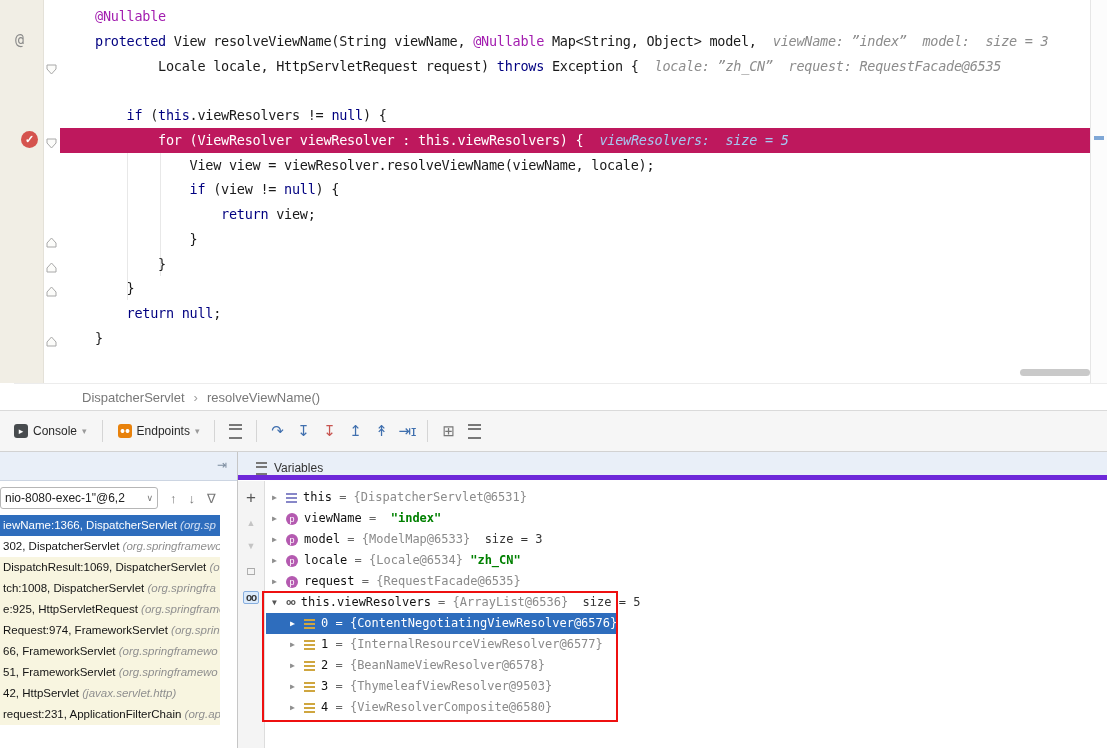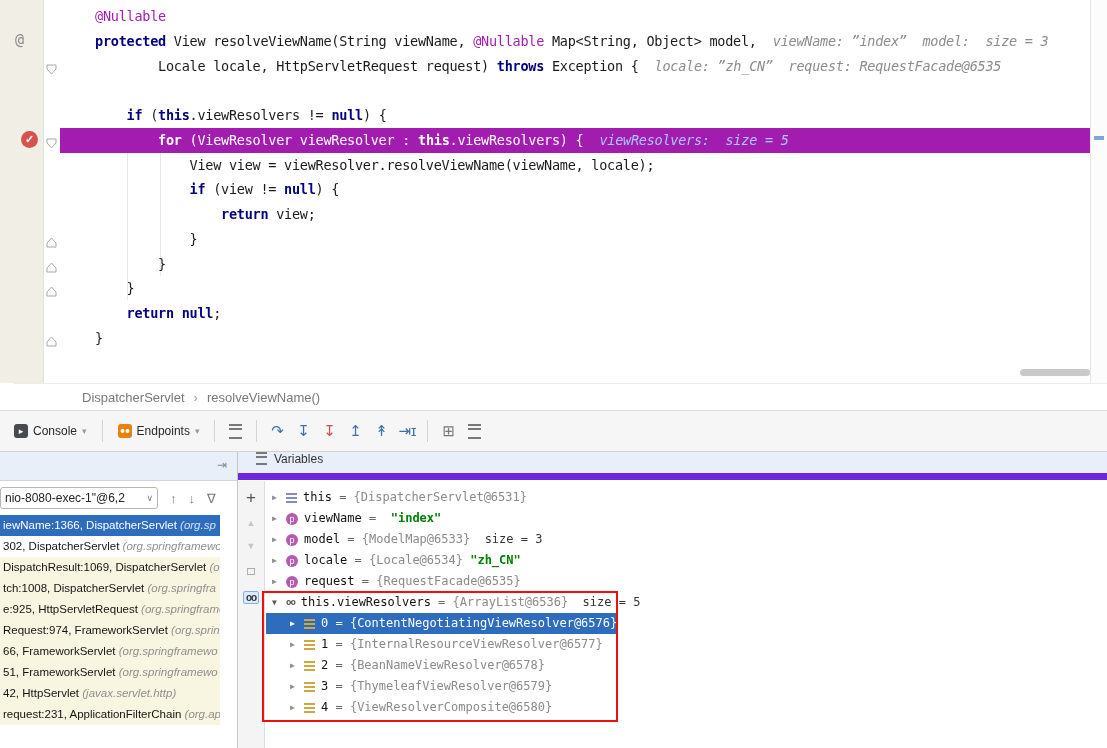--- a/index.html
+++ b/index.html
@@ -9,22 +9,22 @@
   
   #editor{position:absolute;left:0;top:0;width:1107px;height:383px;background:#fff}
   #gutterA{position:absolute;left:0;top:0;width:43px;height:383px;background:#f1eee5;border-right:1px solid #e4e1d8}
   #atIcon{position:absolute;left:15px;top:31px;font-size:15px;color:#8a8a8a;font-family:"DejaVu Sans Mono",monospace}
   #bp{position:absolute;left:21px;top:131px;width:17px;height:17px;border-radius:50%;background:#d5534e;
       color:#fff;font-size:11px;line-height:17px;text-align:center;font-weight:bold}
   .iguide{position:absolute;width:1px;background:#e8e8e8}
   #codeLayer{position:absolute;left:0;top:4px;width:1090px}
   .code-line{height:24.75px;line-height:24.75px;white-space:pre;font-family:"DejaVu Sans Mono",monospace;
              font-size:13.5px;letter-spacing:-0.25px;margin-left:60px;padding-left:35px;width:995px}
-  .code-line.exec{background:#a21caf}
-  .tok-kw{color:#000080;font-weight:bold}
+  .code-line.exec{background:#be185d}
+  .tok-kw{color:#000080;font-weight:normal}
   .tok-ann{color:#a21caf}
   .tok-pl{color:#1a1a1a}
   .hint{color:#8c8c8c;font-style:italic;margin-left:16px}
   .exec span{color:#fff !important}
   .exec .hint{color:#a5c8f0 !important}
   .fold{position:absolute;left:46px;width:11px;height:11px}
   #vScroll{position:absolute;right:0;top:0;width:16px;height:383px;background:#fcfcfc;border-left:1px solid #e6e6e6}
   #execTick{position:absolute;left:3px;top:136px;width:10px;height:4px;background:#7fa7d6}
   #hScroll{position:absolute;left:1020px;top:369px;width:70px;height:7px;border-radius:4px;background:#c9c9c9}
 
@@ -53,22 +53,22 @@
   .dicon.gray{color:#777}
   .icon-burger{width:13px;height:11px;border-top:2px solid #787878;border-bottom:2px solid #787878;
                position:relative;margin:0 7px;flex:none}
   .icon-burger::after{content:"";position:absolute;left:0;right:0;top:2.5px;height:2px;background:#787878}
   .icon-burger.small{width:11px;height:9px;margin:0}
   .icon-burger.small::after{top:1.5px}
 
   
   #lheader{position:absolute;left:0;top:452px;width:237px;height:28px;background:#e9eff8;border-bottom:1px solid #ccd5e2}
   #lheader .pin{position:absolute;right:10px;top:6px;color:#7d8da0;font-size:12px}
-  #rheader{position:absolute;left:238px;top:452px;width:869px;height:28px;background:#e9eff8;border-bottom:7px solid #6d28d9;
-           display:flex;align-items:flex-start;gap:7px;padding-left:18px;font-size:12px;color:#333;box-sizing:border-box}
+  #rheader{position:absolute;left:238px;top:452px;width:869px;height:28px;background:#e9eff8;border-bottom:5px solid #6d28d9;
+           display:flex;align-items:flex-end;gap:7px;padding-left:18px;font-size:12px;color:#333;box-sizing:border-box}
   .vdivider{position:absolute;left:237px;top:452px;width:1px;height:296px;background:#c6c6c6;z-index:5}
 
   
   #framesPanel{position:absolute;left:0;top:481px;width:237px;height:267px;background:#fff;overflow:hidden}
   #threadRow{position:absolute;left:0;top:6px;width:237px;height:22px;display:flex;align-items:center;gap:12px}
   .combo{width:158px;height:22px;background:#fff;border:1px solid #b6b6b6;border-radius:3px;font-size:12px;
          display:flex;align-items:center;justify-content:space-between;padding:0 4px;color:#222;
          overflow:hidden;white-space:nowrap;box-sizing:border-box;flex:none}
   .combo-text{overflow:hidden;white-space:nowrap}
   .caret{color:#777;font-size:9px;flex:none;margin-left:2px}
@@ -248,19 +248,19 @@
   <div id="varsPanel">
       <div class="vrow"><span class="chev">▶</span><span class="vicon bars-purple"></span><span class="vname">this</span><span class="veq"> = </span><span class="vval">{DispatcherServlet@6531}</span></div>
       <div class="vrow"><span class="chev">▶</span><span class="vicon param">p</span><span class="vname">viewName</span><span class="veq"> = </span><span class="vstr"> "index"</span></div>
       <div class="vrow"><span class="chev">▶</span><span class="vicon param">p</span><span class="vname">model</span><span class="veq"> = </span><span class="vval">{ModelMap@6533}</span><span class="vsize">  size = 3</span></div>
       <div class="vrow"><span class="chev">▶</span><span class="vicon param">p</span><span class="vname">locale</span><span class="veq"> = </span><span class="vval">{Locale@6534}</span><span class="vstr"> "zh_CN"</span></div>
       <div class="vrow"><span class="chev">▶</span><span class="vicon param">p</span><span class="vname">request</span><span class="veq"> = </span><span class="vval">{RequestFacade@6535}</span></div>
       <div class="vrow"><span class="chev exp">▼</span><span class="vicon watch">oo</span><span class="vname">this.viewResolvers</span><span class="veq"> = </span><span class="vval">{ArrayList@6536}</span><span class="vsize">  size = 5</span></div>
       <div class="vrow child sel"><span class="chev">▶</span><span class="vicon bars-yellow"></span><span class="vname">0</span><span class="veq"> = </span><span class="vval">{ContentNegotiatingViewResolver@6576}</span></div>
       <div class="vrow child"><span class="chev">▶</span><span class="vicon bars-yellow"></span><span class="vname">1</span><span class="veq"> = </span><span class="vval">{InternalResourceViewResolver@6577}</span></div>
       <div class="vrow child"><span class="chev">▶</span><span class="vicon bars-yellow"></span><span class="vname">2</span><span class="veq"> = </span><span class="vval">{BeanNameViewResolver@6578}</span></div>
-      <div class="vrow child"><span class="chev">▶</span><span class="vicon bars-yellow"></span><span class="vname">3</span><span class="veq"> = </span><span class="vval">{ThymeleafViewResolver@6579}</span></div>
+      <div class="vrow child"><span class="chev">▶</span><span class="vicon bars-yellow"></span><span class="vname">3</span><span class="veq"> = </span><span class="vval">{ThymeleafViewResolver@9503}</span></div>
       <div class="vrow child"><span class="chev">▶</span><span class="vicon bars-yellow"></span><span class="vname">4</span><span class="veq"> = </span><span class="vval">{ViewResolverComposite@6580}</span></div>
     </div>
 
   <div class="vdivider"></div>
   <div id="redBox"></div>
 </div>
 
 </body></html>

